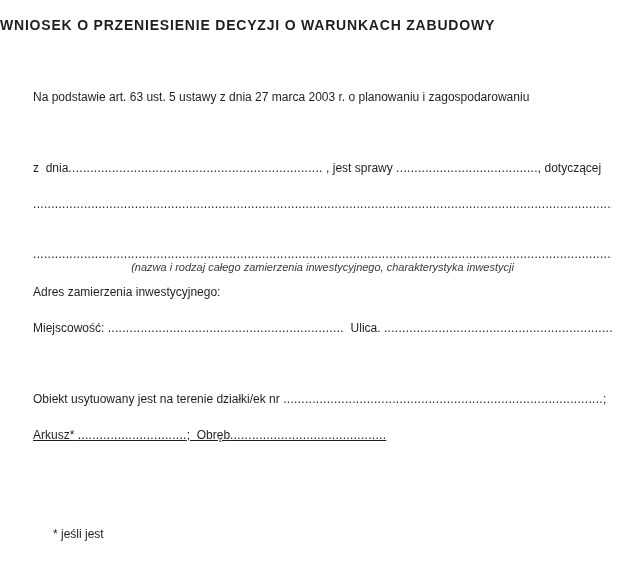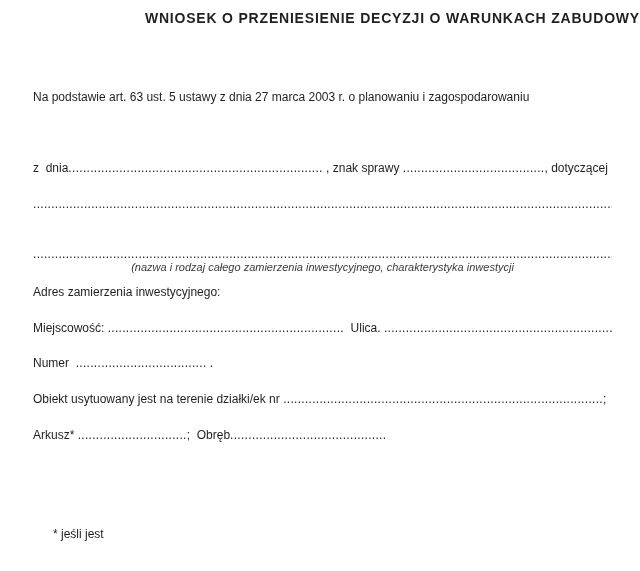--- a/index.html
+++ b/index.html
@@ -22,22 +22,22 @@
     right: 28px;
     font-size: 12px;
     line-height: 16px;
     white-space: pre;
     overflow: hidden;
   }
   .title {
     position: absolute;
     left: 0;
     right: 0;
-    top: 10px;
-    text-align: right;
+    top: 17px;
+    text-align: left;
     font-size: 14px;
     font-weight: bold;
     letter-spacing: 0.8px;
     white-space: pre;
   }
   .caption {
     position: absolute;
     left: 33px;
     right: 28px;
     text-align: center;
@@ -52,33 +52,32 @@
 </head>
 <body>
 
 <div class="page">
 
   <div class="title">WNIOSEK O PRZENIESIENIE DECYZJI O WARUNKACH ZABUDOWY</div>
 
   <div class="line" style="top: 89px;"><span>Na podstawie art. 63 ust. 5 ustawy z dnia 27 marca 2003 r. o planowaniu i zagospodarowaniu</span></div>
 
 
-  <div class="line" style="top: 160px;"><span>z  dnia</span><span class="blank">......................................................................</span><span> , znak sprawy </span><span class="blank">.......................................</span><span>, dotyczącej</span></div>
+  <div class="line" style="top: 160px;"><span>z  dnia</span><span class="blank">......................................................................</span><span> , jest sprawy </span><span class="blank">.......................................</span><span>, dotyczącej</span></div>
 
   <div class="line" style="top: 196px;"><span class="blank">..........................................................................................................................................................................</span></div>
 
   <div class="line" style="top: 246px;"><span class="blank">..........................................................................................................................................................................</span></div>
 
   <div class="caption" style="top: 261px;">(nazwa i rodzaj całego zamierzenia inwestycyjnego, charakterystyka inwestycji</div>
 
   <div class="line" style="top: 284px;"><span>Adres zamierzenia inwestycyjnego:</span></div>
 
   <div class="line" style="top: 320px;"><span>Miejscowość: </span><span class="blank">.................................................................</span><span>  Ulica. </span><span class="blank">...................................................................</span></div>
 
-  <div class="line" style="top: 355px;"><span>Numer  </span><span class="blank">....................................</span><span> .</span></div>
 
   <div class="line" style="top: 391px;"><span>Obiekt usytuowany jest na terenie działki/ek nr </span><span class="blank">........................................................................................</span><span>;</span></div>
 
-  <div class="line" style="top: 427px;"><span>Arkusz* </span><span class="blank">..............................</span><span>;  Obręb</span><span class="blank">...........................................</span></div>
+  <div class="line" style="top: 427px; text-decoration: underline;"><span>Arkusz* </span><span class="blank">..............................</span><span>;  Obręb</span><span class="blank">...........................................</span></div>
 
   <div class="line" style="top: 526px; margin-left: 20px;"><span>* jeśli jest</span></div>
 
 </div>
 
 </body></html>

